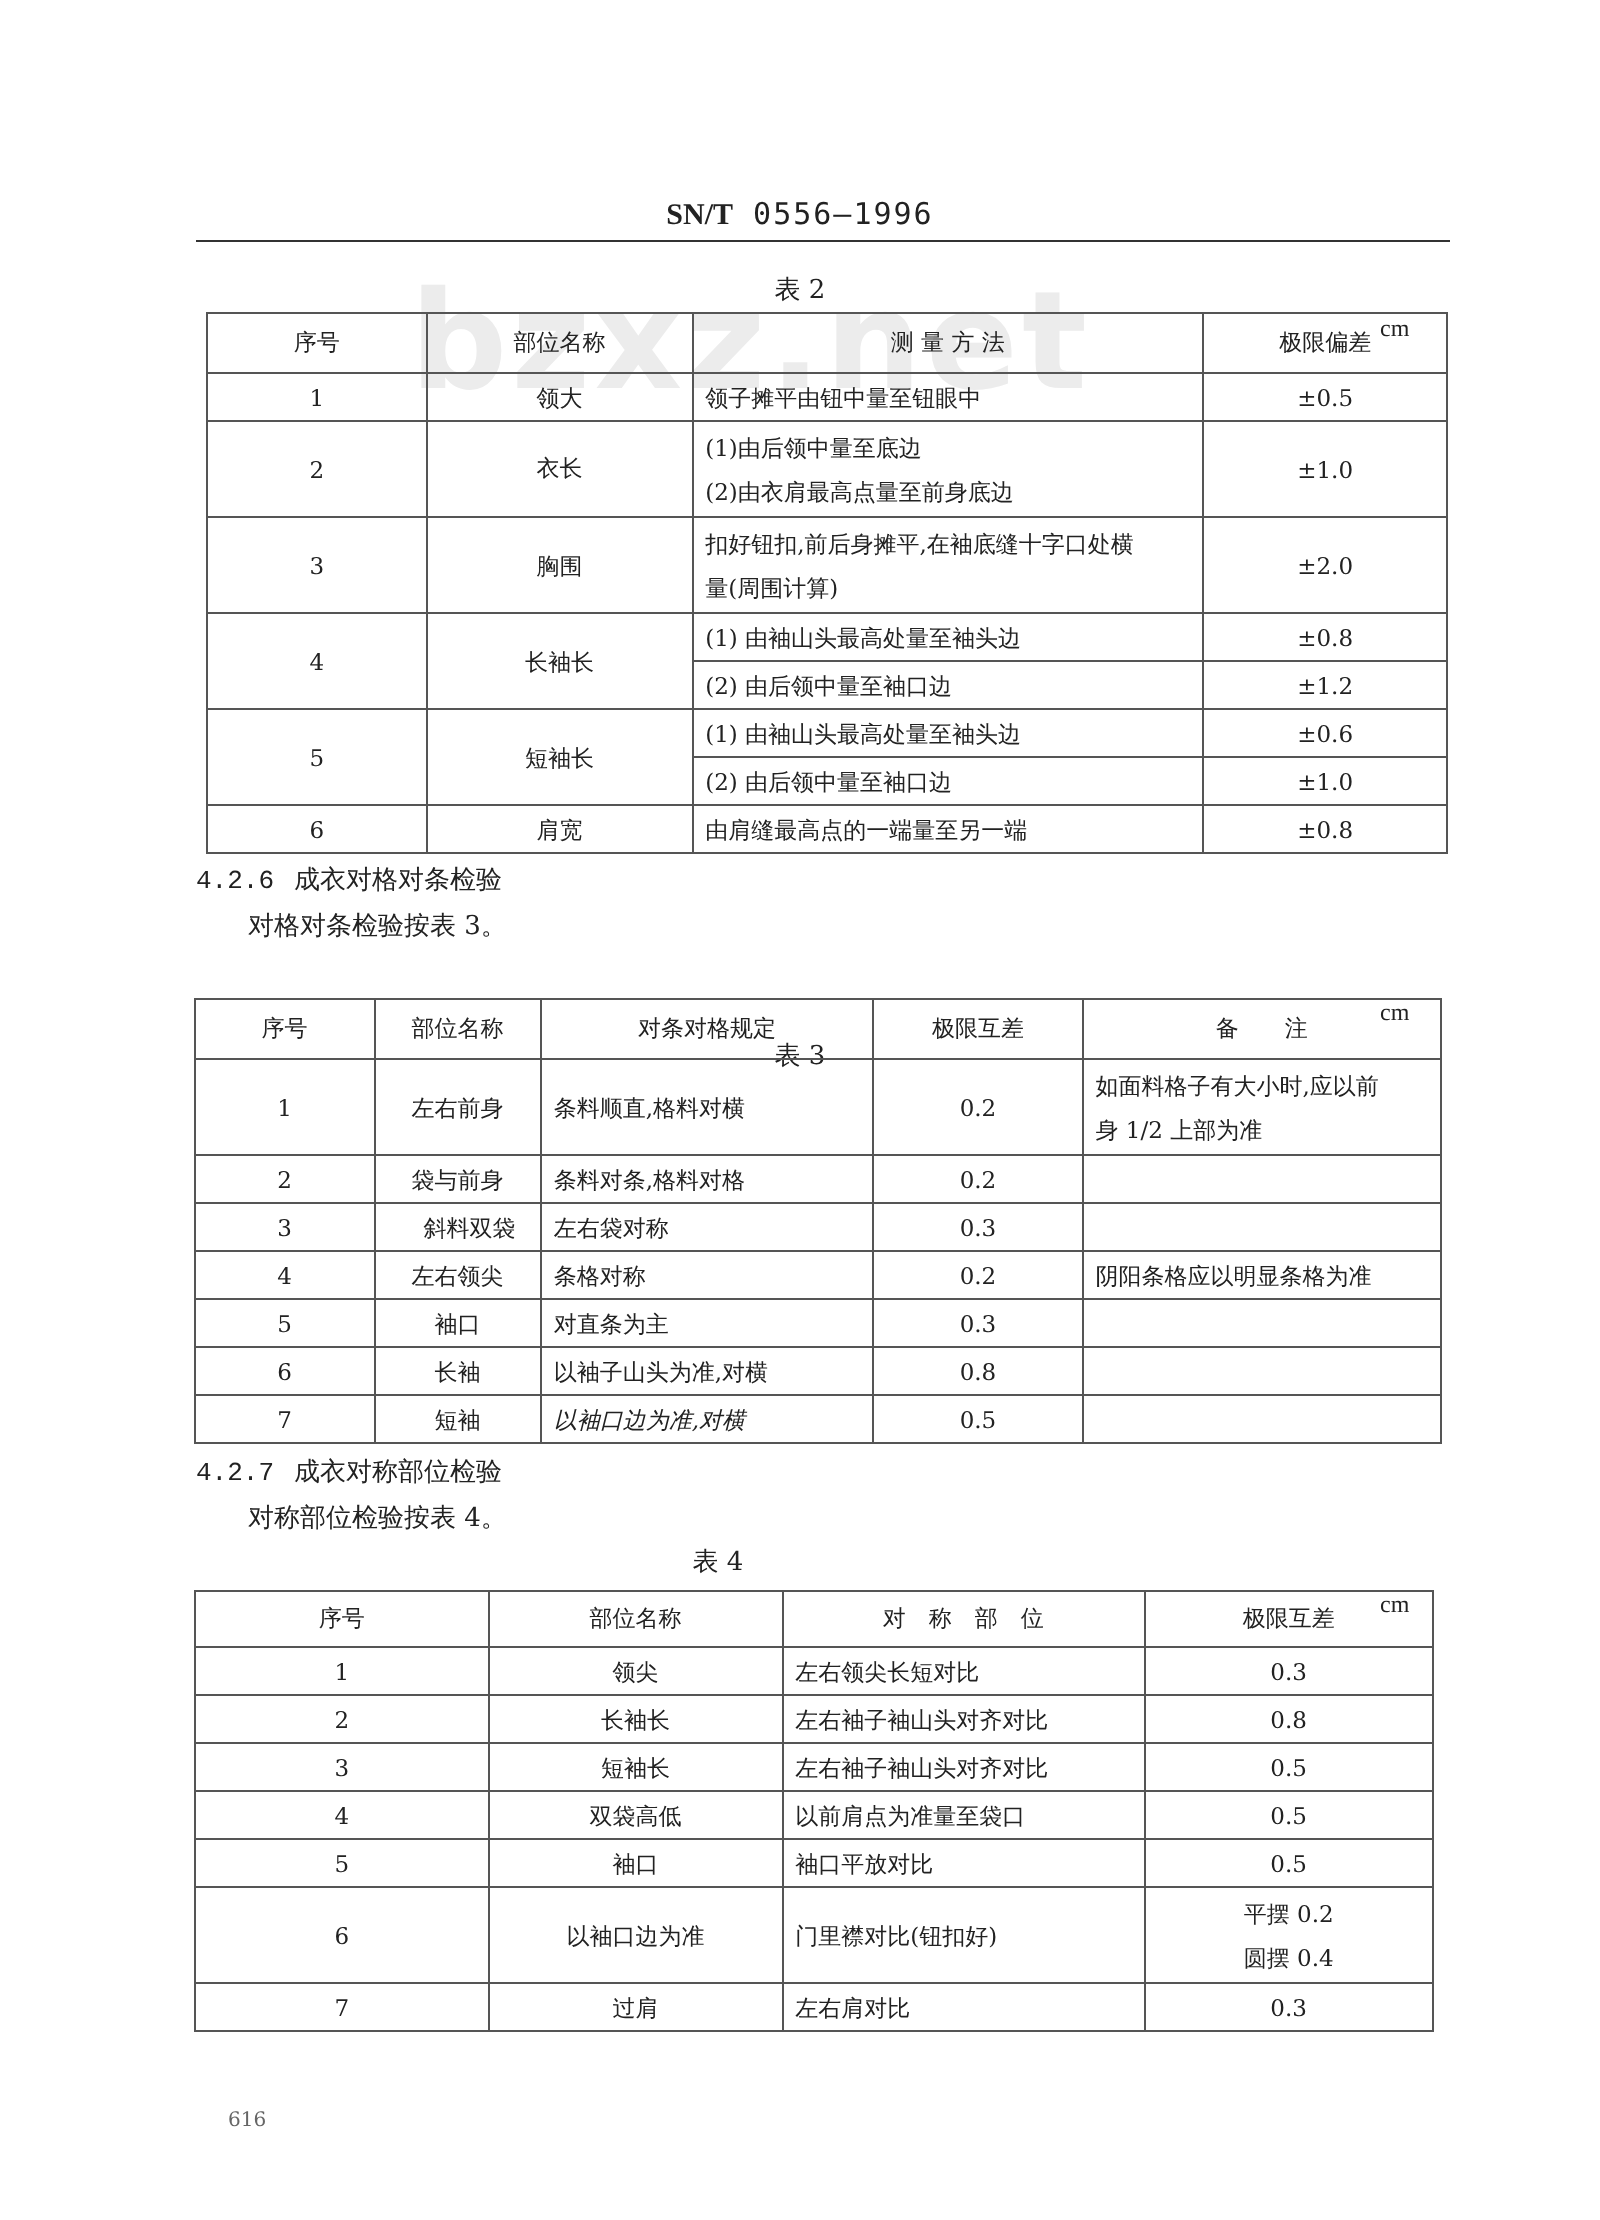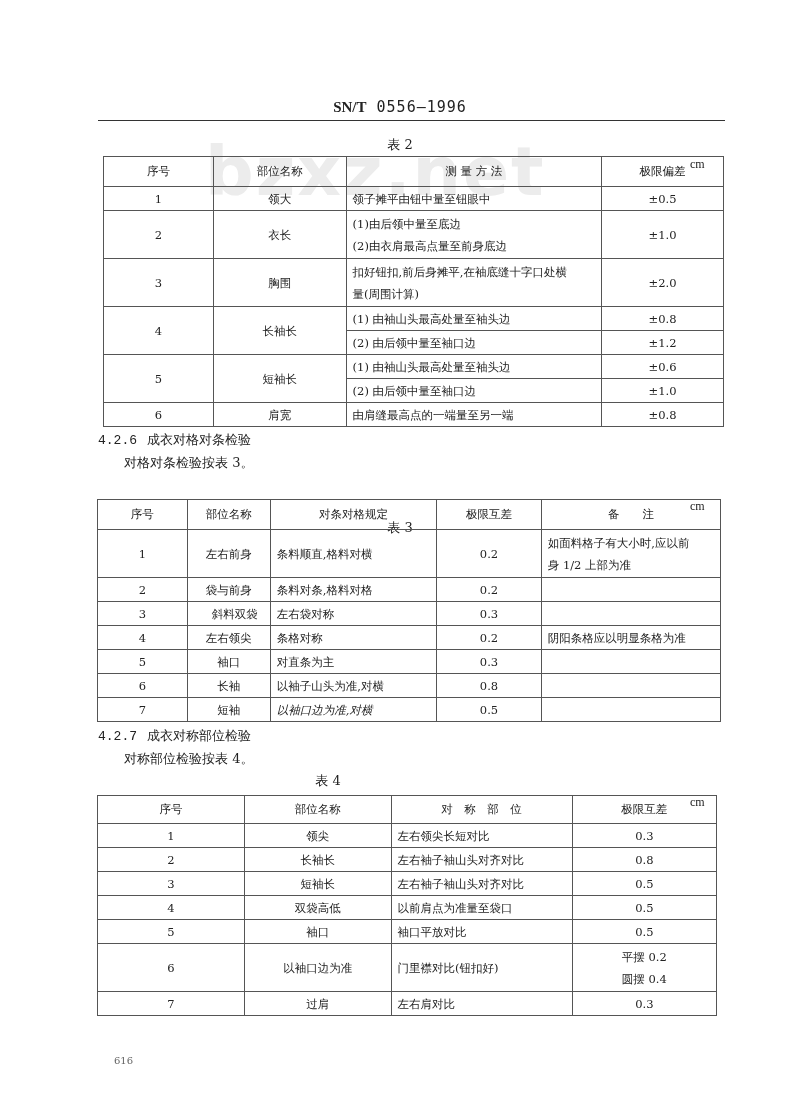--- a/index.html
+++ b/index.html
@@ -178,21 +178,21 @@
         <td class="l"><span style="white-space: pre-line; line-height: 22px;"></span></td>
       </tr>
     </tbody>
 </table>
 
 <div class="abs sec" style="left:98px;top:727px;">
   <span class="num">4.2.7</span><span>成衣对称部位检验</span>
 </div>
 <div class="abs para" style="left:124px;top:750px;">对称部位检验按表 4。</div>
 
-<div class="abs caption" style="left:0;width:656px;top:772px;text-align:center;">表 4</div>
+<div class="abs caption" style="left:0;width:656px;top:772px;text-align:center;padding-left:31px;">表 4</div>
 <div class="abs unit" style="left:690px;top:778px;">cm</div>
 <table class="t" id="t4" style="left:97px;top:795px;width:620px;">
   <colgroup>
       <col style="width:120px">
       <col style="width:120px">
       <col style="width:148px">
       <col style="width:118px">
     </colgroup>
   <thead>
     <tr style="height:28px;">

